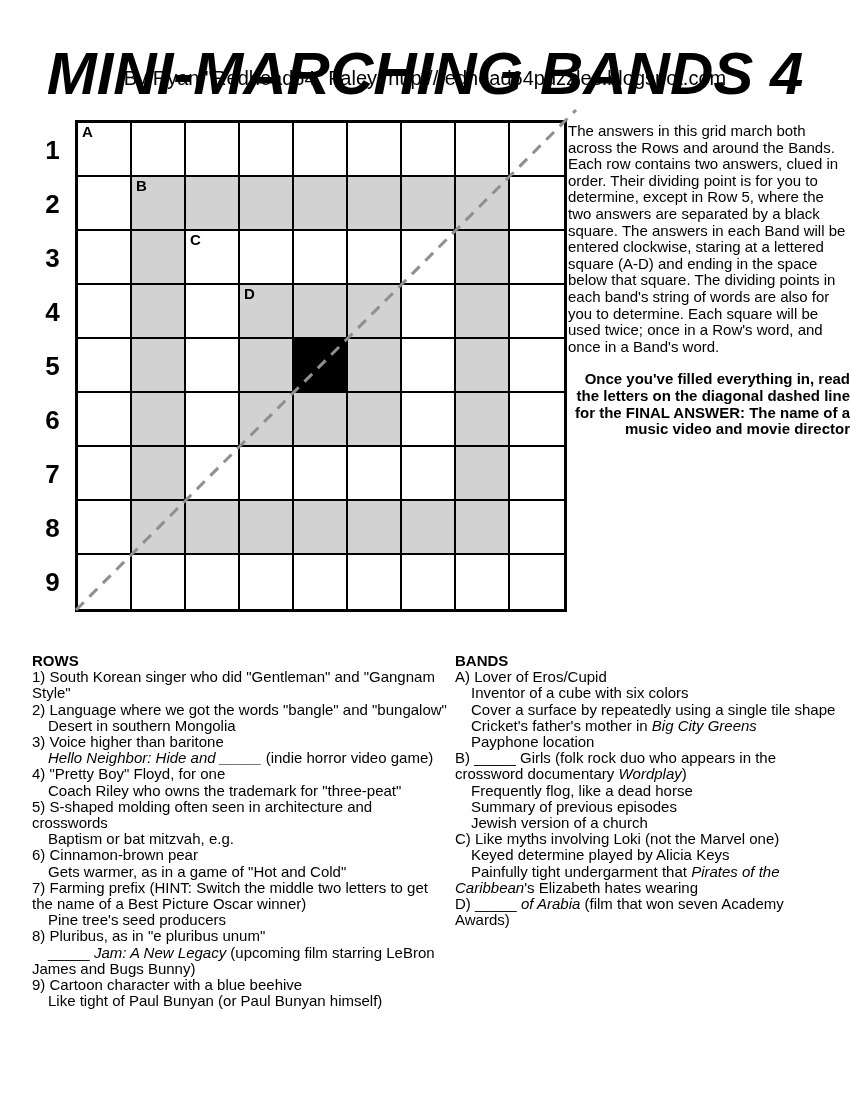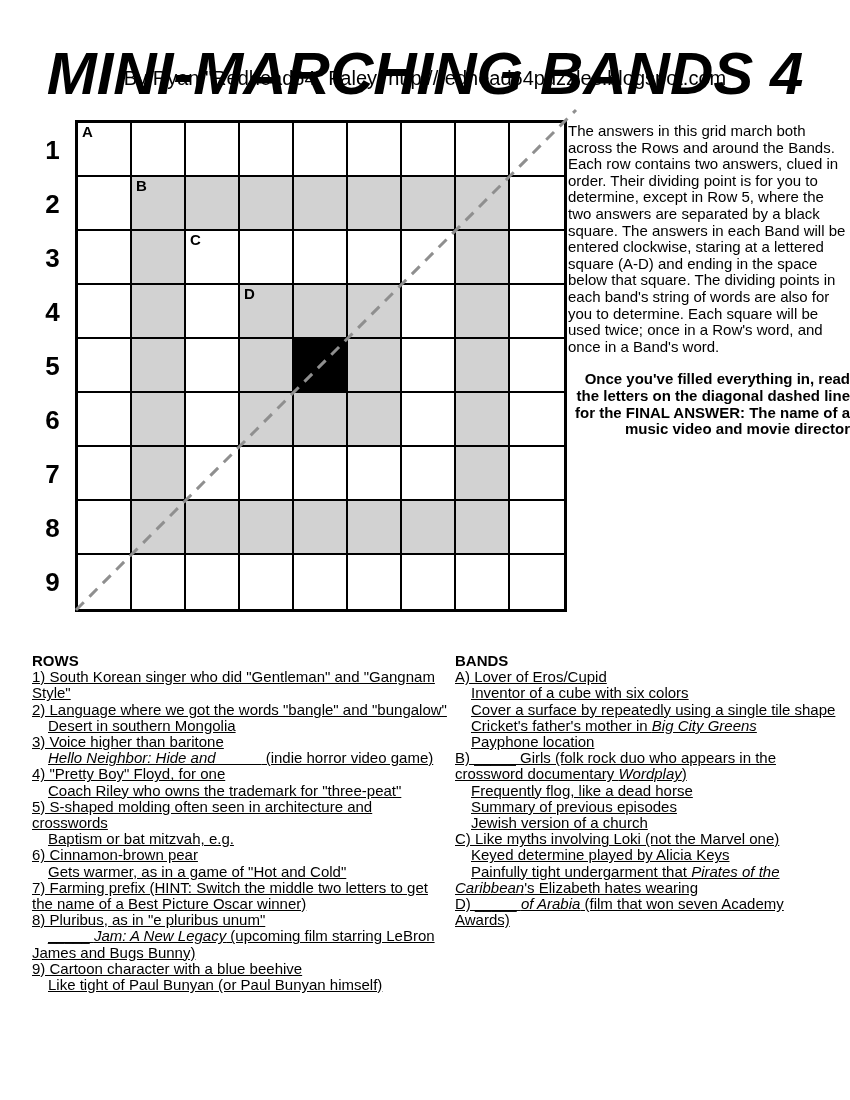--- a/index.html
+++ b/index.html
@@ -28,21 +28,21 @@
 
   .instructions{position:absolute;left:568px;top:123px;width:282px;font-size:15px;line-height:16.6px;}
   .instructions .final{font-weight:bold;margin-top:16px;text-align:right;}
   .instructions p{margin:0;}
 
   .clues{position:absolute;top:639px;left:32px;width:818px;font-size:15px;line-height:16.2px;}
   .clue-col{position:absolute;top:14px;}
   .rows-col{left:0;width:416px;}
   .bands-col{left:423px;width:382px;}
   .clue-heading{font-weight:bold;}
-  .clue-line{text-indent:0;text-decoration:underline;}
+  .clue-line{text-indent:0;}
   .clue-line.indent{text-indent:16px;}
   .it{font-style:italic;}
 </style>
 </head>
 <body>
 
 <h1 class="title">MINI-MARCHING BANDS 4</h1>
 <div class="byline">By Ryan "Redhead64" Faley: http://redhead64puzzles.blogspot.com</div>
 
 <div class="puzzle-area">
@@ -169,20 +169,21 @@
         <div class="clue-line indent"><span>Desert in southern Mongolia</span></div>
         <div class="clue-line"><span>3) Voice higher than baritone</span></div>
         <div class="clue-line indent"><span class="it">Hello Neighbor: Hide and _____</span><span> (indie horror video game)</span></div>
         <div class="clue-line"><span>4) "Pretty Boy" Floyd, for one</span></div>
         <div class="clue-line indent"><span>Coach Riley who owns the trademark for "three-peat"</span></div>
         <div class="clue-line"><span>5) S-shaped molding often seen in architecture and crosswords</span></div>
         <div class="clue-line indent"><span>Baptism or bat mitzvah, e.g.</span></div>
         <div class="clue-line"><span>6) Cinnamon-brown pear</span></div>
         <div class="clue-line indent"><span>Gets warmer, as in a game of "Hot and Cold"</span></div>
         <div class="clue-line"><span>7) Farming prefix (HINT: Switch the middle two letters to get the name of a Best Picture Oscar winner)</span></div>
+        <div class="clue-line indent"><span>Pine tree's seed producers</span></div>
         <div class="clue-line"><span>8) Pluribus, as in "e pluribus unum"</span></div>
         <div class="clue-line indent"><span>_____ </span><span class="it">Jam: A New Legacy</span><span> (upcoming film starring LeBron James and Bugs Bunny)</span></div>
         <div class="clue-line"><span>9) Cartoon character with a blue beehive</span></div>
         <div class="clue-line indent"><span>Like tight of Paul Bunyan (or Paul Bunyan himself)</span></div>
       </div>
   </div>
   <div class="clue-col bands-col">
     <div class="clue-heading">BANDS</div>
     <div id="bands-clues">
         <div class="clue-line"><span>A) Lover of Eros/Cupid</span></div>

